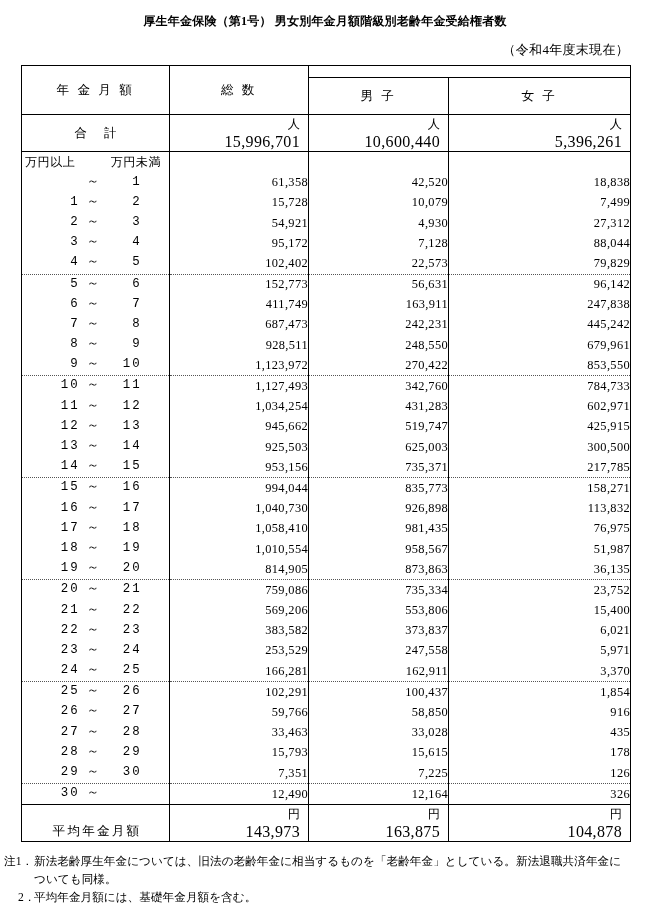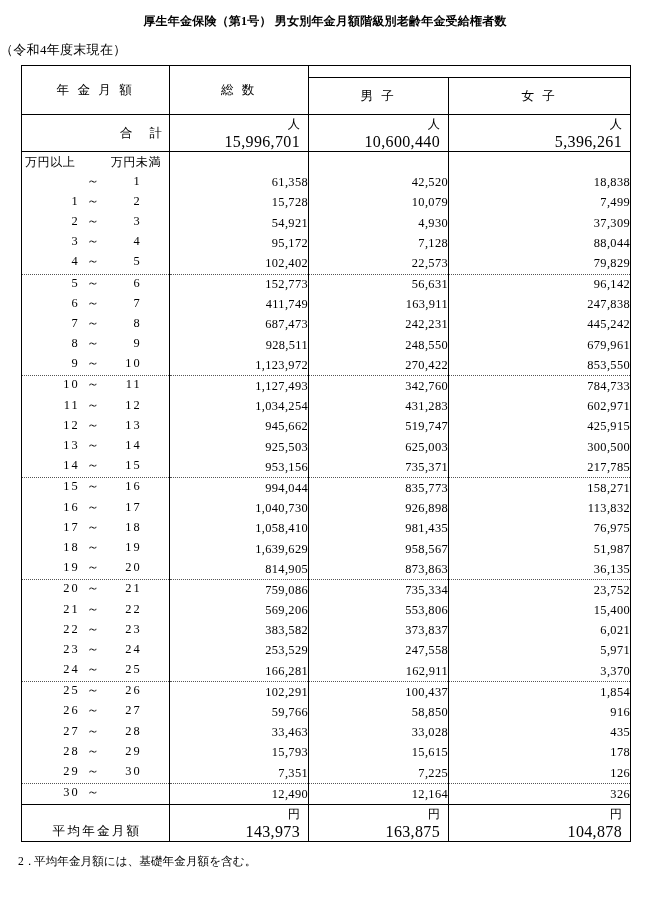--- a/index.html
+++ b/index.html
@@ -27,21 +27,21 @@
   .title {
     text-align: center;
     font-size: 12px;
     font-weight: bold;
     letter-spacing: 0.2px;
     margin: 14px 0 0 0;
     padding: 0 20px;
     line-height: 1.2;
   }
   .subtitle {
-    text-align: left;
+    text-align: right;
     font-size: 13px;
     margin: 13px 0 6px 0;
     padding-right: 21px;
     letter-spacing: 0.3px;
   }
 
   
   .tbl-wrap {
     padding: 0 20px 0 21px;
   }
@@ -116,23 +116,24 @@
 
   td.num {
     text-align: right;
     padding-right: 8px;
     height: 20.2px;
     letter-spacing: 0.35px;
     font-size: 12.4px;
   }
   td.lbl {
     height: 20.2px;
+    font-family: Liberation Mono, monospace;
   }
   .ctr {
-    text-align: right;
+    text-align: center;
     letter-spacing: 7px;
     padding-left: 7px;
   }
   .ctr2 {
     text-align: center;
     letter-spacing: 2.6px;
     padding-left: 3px;
     font-size: 12.6px;
     margin-top: 16px;
   }
@@ -257,21 +258,21 @@
           <tr>
             <td class="bl br lbl">
               <div class="rng">
                 <span class="lo">2</span>
                 <span class="tl">～</span>
                 <span class="hi">3</span>
               </div>
             </td>
             <td class="num br">54,921</td>
             <td class="num br">4,930</td>
-            <td class="num br">37,309</td>
+            <td class="num br">27,312</td>
           </tr>
           <tr>
             <td class="bl br lbl">
               <div class="rng">
                 <span class="lo">3</span>
                 <span class="tl">～</span>
                 <span class="hi">4</span>
               </div>
             </td>
             <td class="num br">95,172</td>
@@ -447,21 +448,21 @@
             <td class="num br">76,975</td>
           </tr>
           <tr>
             <td class="bl br lbl">
               <div class="rng">
                 <span class="lo">18</span>
                 <span class="tl">～</span>
                 <span class="hi">19</span>
               </div>
             </td>
-            <td class="num br">1,639,629</td>
+            <td class="num br">1,010,554</td>
             <td class="num br">958,567</td>
             <td class="num br">51,987</td>
           </tr>
           <tr>
             <td class="bl br lbl bb-dot">
               <div class="rng">
                 <span class="lo">19</span>
                 <span class="tl">～</span>
                 <span class="hi">20</span>
               </div>
@@ -618,20 +619,24 @@
               <div class="unit-cell">円</div>
               <div class="val-cell">104,878</div>
             </td>
           </tr>
         </tbody>
     </table>
   </div>
 
   <div class="notes">
     <div id="notes-host">
+        <div class="note">
+          <span class="note-mark n1-mark">注1．</span>
+          <span class="note-body"><span>新法老齢厚生年金については、旧法の老齢年金に相当するものを「老齢年金」としている。新法退職共済年金に</span><br><span>ついても同様。</span></span>
+        </div>
         <div class="note">
           <span class="note-mark n-mark">2．</span>
           <span class="note-body"><span>平均年金月額には、基礎年金月額を含む。</span></span>
         </div>
       </div>
   </div>
 
 </div>
 
 </body></html>

